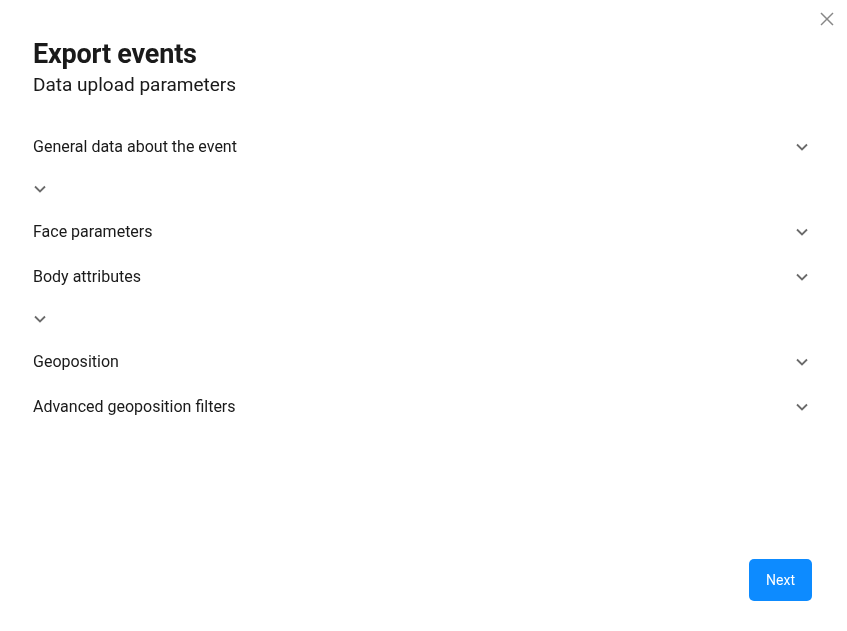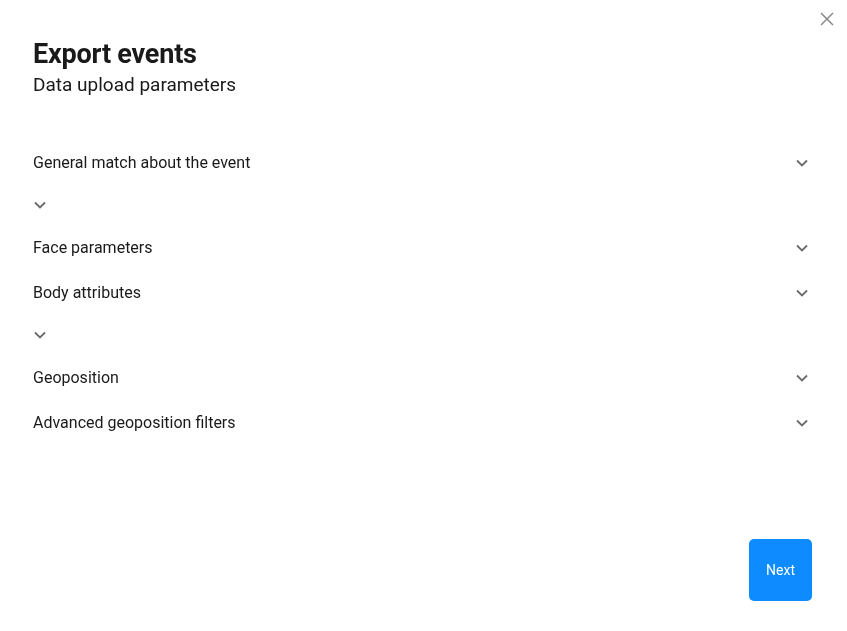--- a/index.html
+++ b/index.html
@@ -37,21 +37,21 @@
       font-size: 27px;
       font-weight: 700;
       color: #1a1a1a;
       margin-bottom: 3px;
       letter-spacing: -0.2px;
     }
     .subtitle {
       font-size: 19px;
       font-weight: 400;
       color: #1a1a1a;
-      margin-bottom: 44px;
+      margin-bottom: 28px;
     }
     .accordion-item {
       display: flex;
       align-items: center;
       justify-content: space-between;
       padding: 13px 0;
       cursor: pointer;
     }
     .accordion-label {
       font-size: 16px;
@@ -72,21 +72,21 @@
     .footer {
       position: absolute;
       bottom: 30px;
       right: 35px;
     }
     .next-btn {
       background: #0d8bff;
       color: #ffffff;
       border: none;
       border-radius: 5px;
-      padding: 23px 17px;
+      padding: 13px 17px;
       font-size: 14px;
       font-weight: 400;
       cursor: pointer;
       font-family: inherit;
     }
   </style>
 </head>
 <body>
 
 <div class="close-btn">
@@ -96,21 +96,21 @@
       <line x1="13" y1="1" x2="1" y2="13"></line>
     </svg>
   </span>
 </div>
 
 <div class="container">
   <h1 class="title">Export events</h1>
   <div class="subtitle">Data upload parameters</div>
 
   <div class="accordion-item">
-    <span class="accordion-label">General match about the event</span>
+    <span class="accordion-label">General data about the event</span>
     <span class="chevron">
       <svg viewBox="0 0 14 14" fill="none" stroke="currentColor" stroke-width="1.8">
         <polyline points="2,4.5 7,9.5 12,4.5"></polyline>
       </svg>
     </span>
   </div>
 
   <div class="accordion-item">
     <span class="chevron">
       <svg viewBox="0 0 14 14" fill="none" stroke="currentColor" stroke-width="1.8">

